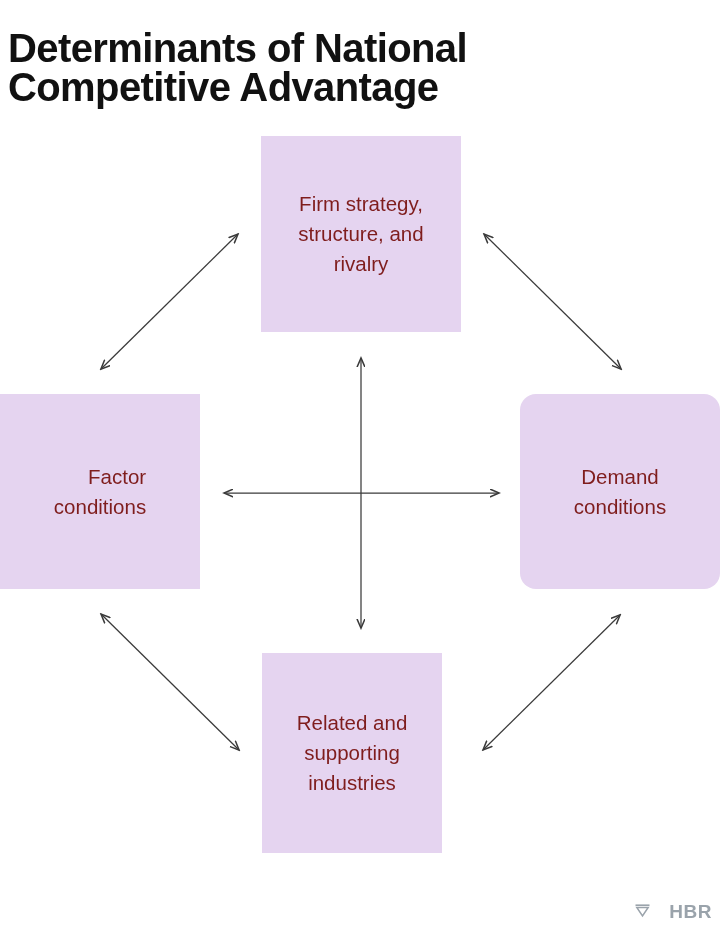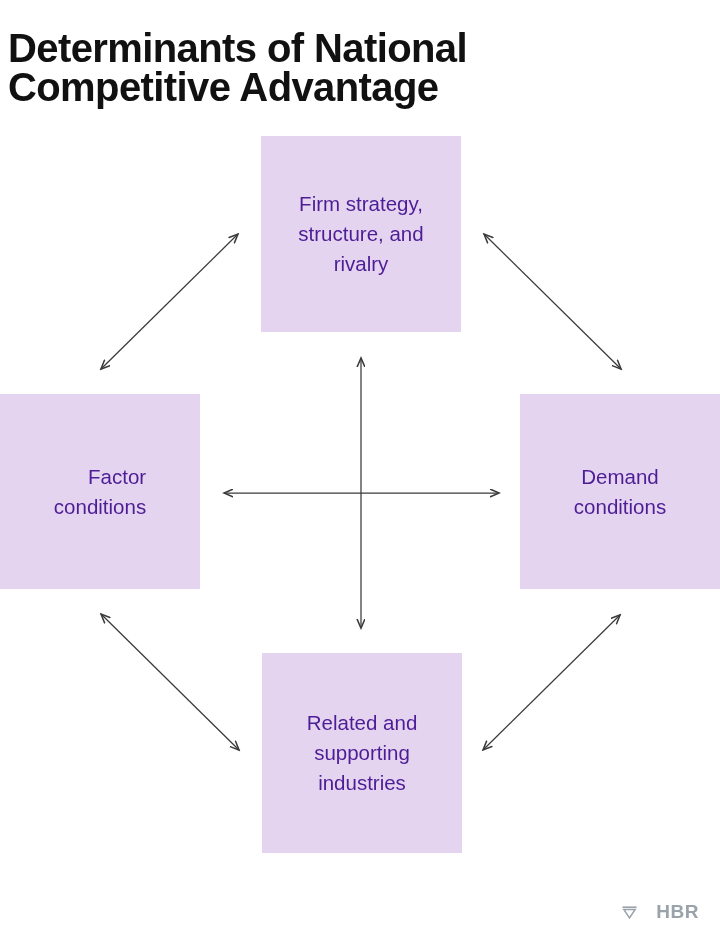--- a/index.html
+++ b/index.html
@@ -38,47 +38,47 @@
     display: flex;
     align-items: center;
     justify-content: center;
     text-align: center;
     box-sizing: border-box;
   }
   .box-label {
     font-family: "Liberation Sans", "DejaVu Sans", sans-serif;
     font-size: 20.5px;
     line-height: 30px;
-    color: #4c1d95;
+    color: #7f1d1d;
     white-space: pre-line;
     padding: 0 8px;
   }
 
   #box-firm-strategy { left: 261px; top: 136px;  width: 200px; height: 196px; }
   #box-factor        { left: 0px;   top: 394px;  width: 200px; height: 195px; text-align: right; }
-  #box-demand        { left: 520px; top: 394px;  width: 200px; height: 195px; }
-  #box-related       { left: 262px; top: 653px;  width: 200px; height: 200px; }
+  #box-demand        { left: 520px; top: 394px;  width: 200px; height: 195px; border-radius: 16px; }
+  #box-related       { left: 262px; top: 653px;  width: 180px; height: 200px; }
 
   
   #arrows {
     position: absolute;
     left: 0;
     top: 0;
     width: 720px;
     height: 931px;
     pointer-events: none;
   }
 
   
   #hbr-logo {
     position: absolute;
-    right: 21px;
+    right: 8px;
     bottom: 10px;
     display: flex;
-    align-items: flex-end;
+    align-items: flex-start;
     gap: 18px;
   }
   #hbr-wordmark {
     font-family: "Liberation Sans", "DejaVu Sans", sans-serif;
     font-weight: 700;
     font-size: 19px;
     letter-spacing: 0.5px;
     color: #9aa3ab;
     line-height: 1;
   }

